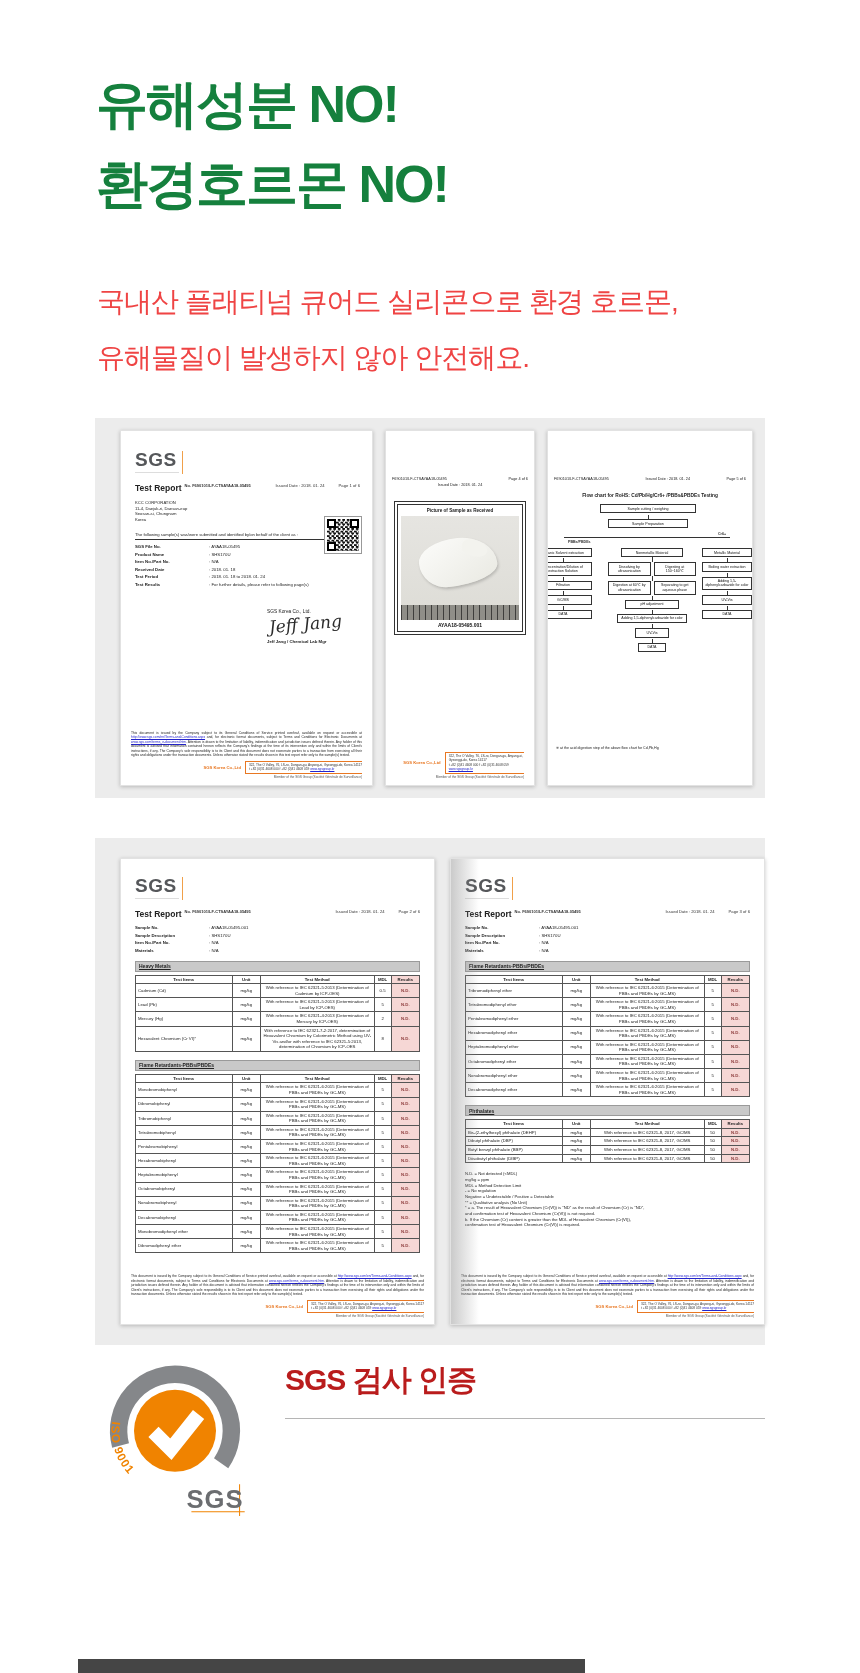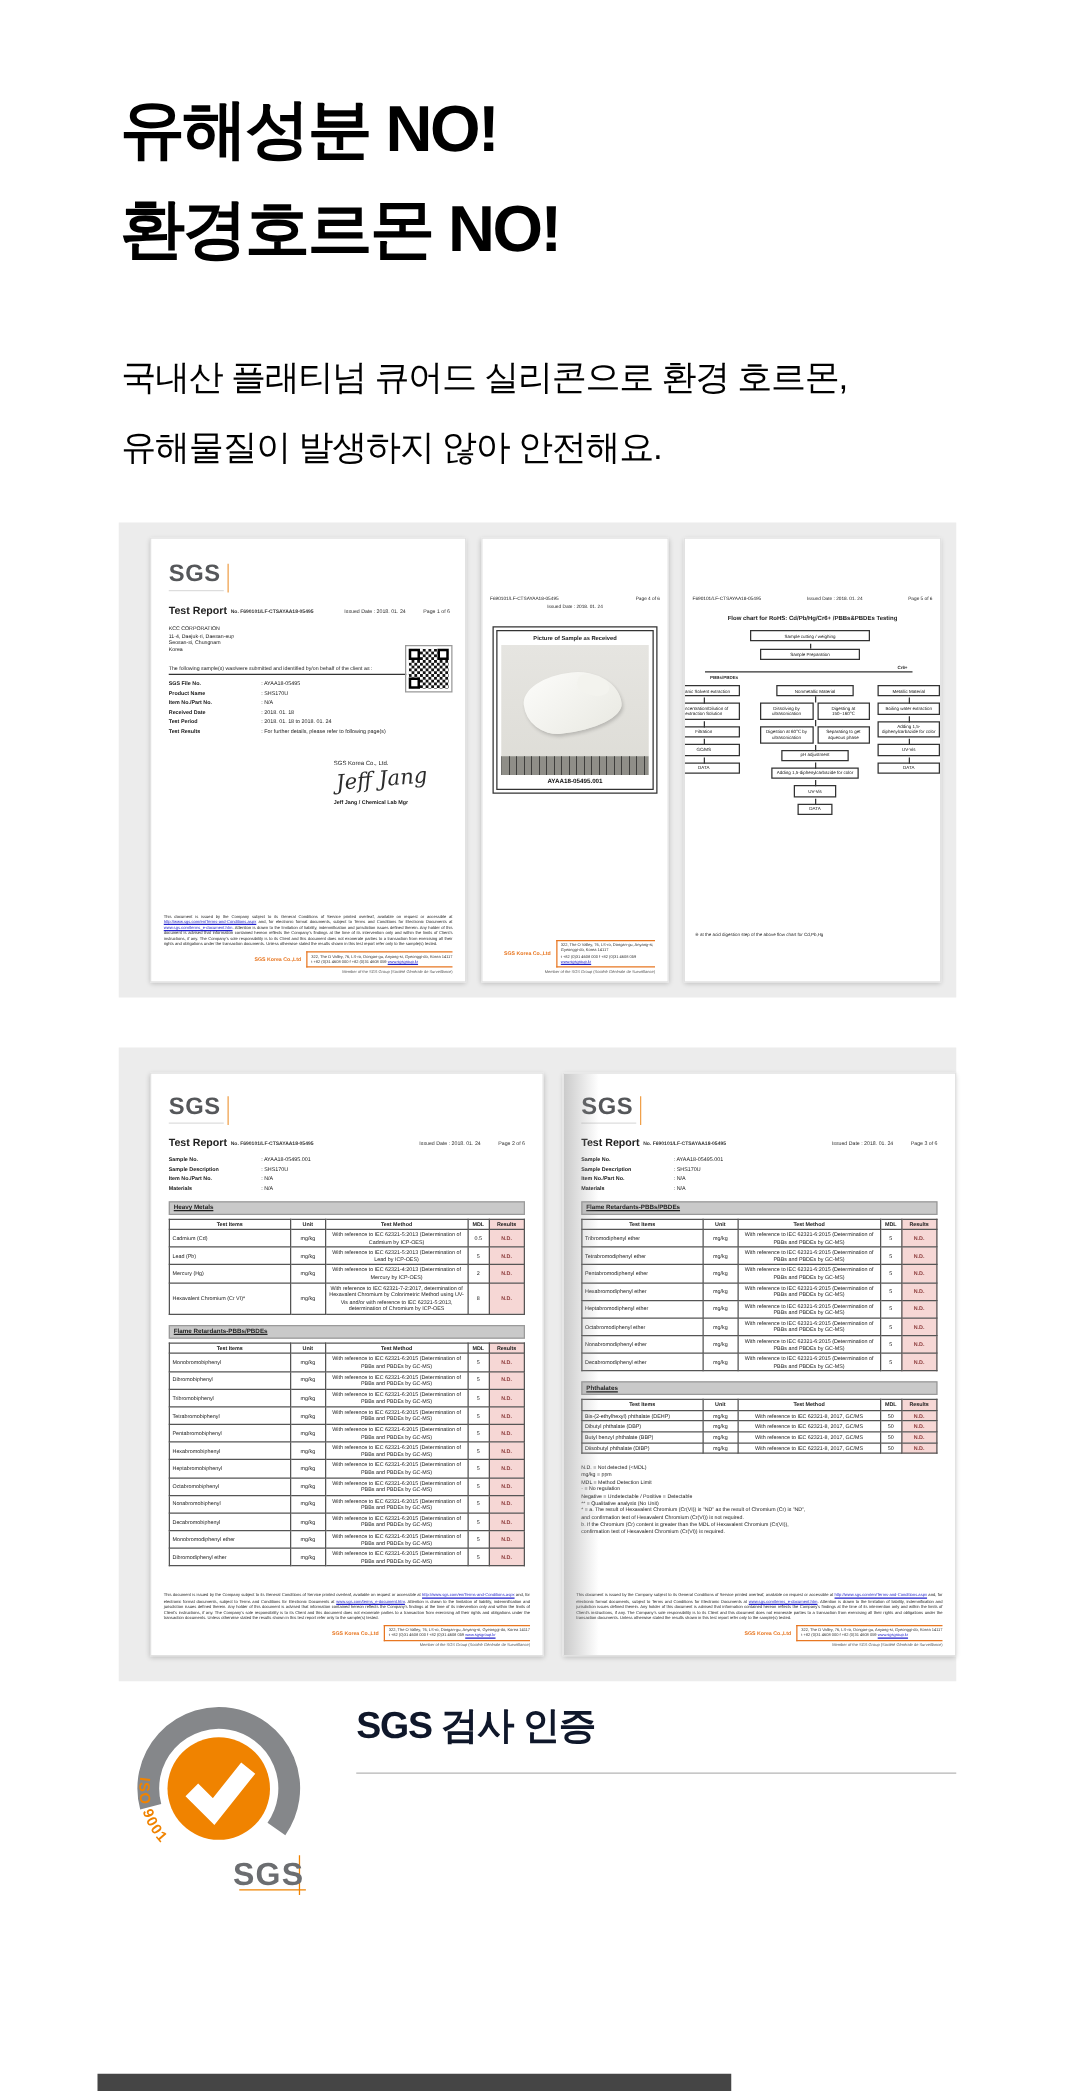--- a/index.html
+++ b/index.html
@@ -2,44 +2,44 @@
 <html><head>
 <meta charset="utf-8">
 <style>
   *{margin:0;padding:0;box-sizing:border-box}
   html,body{background:#fff}
   body{font-family:"Liberation Sans","DejaVu Sans",sans-serif;color:#333}
   .canvas{position:relative;width:860px;height:1673px;background:#fff;overflow:hidden}
 
   
   .main-title{position:absolute;left:96px;top:64px;font-size:52px;line-height:80px;
-    font-weight:800;color:#000000;letter-spacing:-2px;white-space:pre-line}
+    font-weight:800;color:#15803d;letter-spacing:-2px;white-space:pre-line}
   .main-sub{position:absolute;left:97px;top:274px;font-size:28px;line-height:56px;
-    color:#000000;letter-spacing:-1px;white-space:pre-line}
+    color:#ef4444;letter-spacing:-1px;white-space:pre-line}
 
   
   .band{position:absolute;background:#ececec}
   .band1{left:95px;top:418px;width:670px;height:380px}
   .band2{left:95px;top:838px;width:670px;height:507px}
   .docpage{position:absolute;background:#fff;box-shadow:0 1px 4px rgba(0,0,0,.22);
     border:1px solid #e2e2e2;overflow:hidden}
   .dp1{left:25px;top:12px;width:253px;height:356px}
   .dp2{left:290px;top:12px;width:150px;height:356px}
   .dp3{left:452px;top:12px;width:206px;height:356px}
   .dp4{left:25px;top:20px;width:315px;height:467px}
   .dp5{left:355px;top:20px;width:315px;height:467px}
   .cropfade::after{content:"";position:absolute;left:0;top:0;bottom:0;width:28px;
     background:linear-gradient(90deg,rgba(150,150,150,.5),rgba(255,255,255,0));pointer-events:none}
 
   
   .sgs-logo{display:inline-block;font-size:19px;font-weight:bold;color:#55575a;
     letter-spacing:.5px;border-bottom:1px solid #cfcauthor;position:relative}
   .sgs-logo{border-bottom:1px solid #ddd;padding:0 2px 1px 0}
   .sgs-logo::after{content:"";position:absolute;right:-4px;top:2px;bottom:-2px;width:1px;background:#f0a04a}
-  .tr-row{display:flex;align-items:center;margin-top:10px}
+  .tr-row{display:flex;align-items:flex-start;margin-top:10px}
   .tr-title{font-size:8.5px;font-weight:bold;color:#222}
   .tr-no{font-size:4px;font-weight:bold;margin-left:3px;flex:1 1 auto}
   .tr-issued{font-size:4.2px;margin-right:14px;white-space:nowrap}
   .tr-page{font-size:4.2px;white-space:nowrap}
   .tinyline{font-size:4.2px;line-height:1.35;color:#222}
   .fieldrow{display:flex;margin-top:2.5px}
   .flabel{width:74px;font-size:4.3px;font-weight:bold;color:#222;flex:0 0 auto}
   .fval{font-size:4.3px;color:#222}
   .secbar{margin-top:8px;background:#c9c9c9;border:1px solid #9a9a9a;padding:1.5px 3px;
     font-size:5px;font-weight:bold;text-decoration:underline;color:#222}
@@ -106,21 +106,21 @@
   
   .notes{margin-top:8px}
   .noteline{font-size:4.2px;line-height:1.35;color:#222}
 
   
   .pad1{padding:18px 12px 0 14px;position:relative;height:100%}
   .pad4{padding:16px 14px 0 14px;position:relative;height:100%}
 
   
   .badge{position:absolute;left:93px;top:1355px;width:164px;height:164px}
-  .cert-title{position:absolute;left:285px;top:1360px;font-size:30px;font-weight:800;color:#0f172a;letter-spacing:-1px}
+  .cert-title{position:absolute;left:285px;top:1360px;font-size:30px;font-weight:800;color:#b91c1c;letter-spacing:-1px}
   .cert-divider{position:absolute;left:285px;top:1418px;width:480px;height:1px;background:#b5b5b5}
   .cert-desc{position:absolute;left:285px;top:1430px;font-size:24px;line-height:46px;color:#3f3f3f;
     letter-spacing:-.5px;white-space:pre-line}
 
   .bottom-bar{position:absolute;left:78px;top:1659px;width:507px;height:14px;background:#454545}
 </style>
 </head>
 <body>
 
 <div class="canvas">

